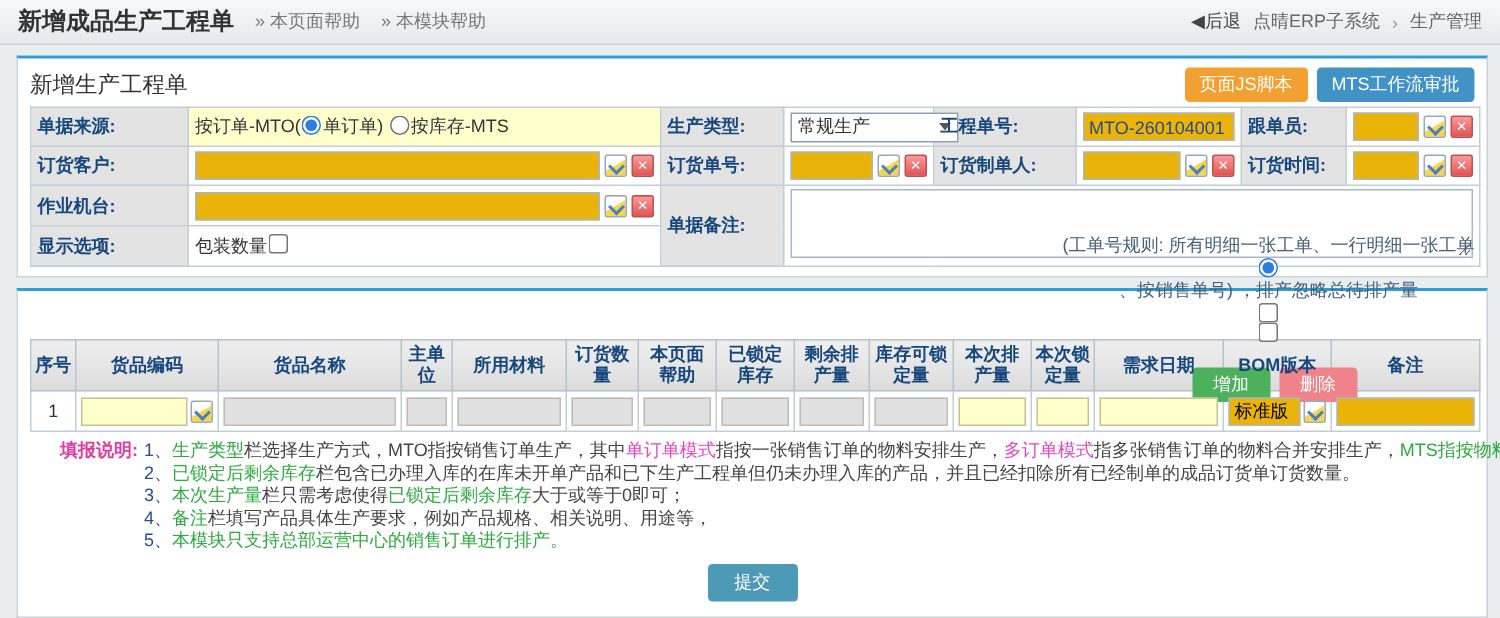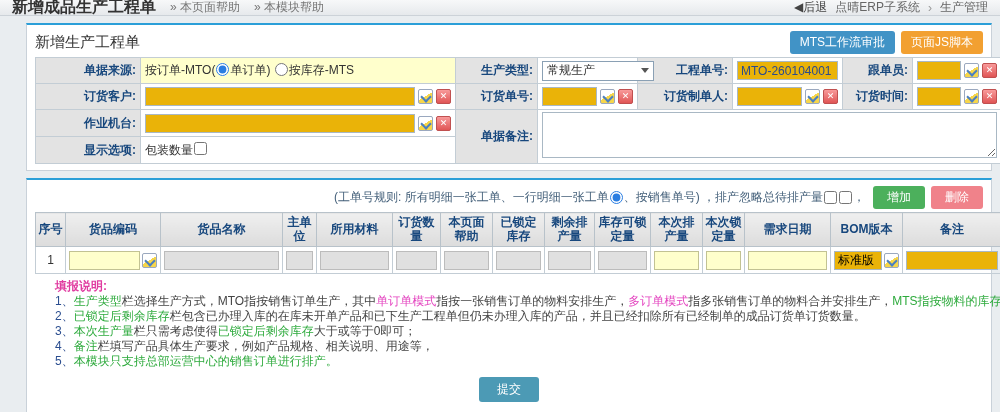--- a/index.html
+++ b/index.html
@@ -4,79 +4,79 @@
 <style>
   * { box-sizing: border-box; margin: 0; padding: 0; }
   html,body { width:1000px; height:412px; overflow:hidden; }
   body {
     font-family: "Liberation Sans", "DejaVu Sans", sans-serif;
     font-size: 12px; color:#333;
     background:#e9edf0;
   }
   
   .topbar{
-    height:16px; display:flex; align-items:center; padding:0 12px;
+    height:30px; display:flex; align-items:center; padding:0 12px;
     background:linear-gradient(#f7f8f9,#e6e9ec);
     border-bottom:1px solid #ccd2d8;
   }
   .topbar .title{ font-size:16px; font-weight:bold; color:#333; }
   .topbar .help{ margin-left:14px; color:#777; font-size:12px; cursor:pointer; }
   .topbar .right{ margin-left:auto; display:flex; align-items:center; gap:8px; color:#666; }
   .topbar .back{ color:#444; cursor:pointer; }
   .topbar .crumb{ color:#666; cursor:pointer; }
   .topbar .sep{ color:#999; }
   
   .panel{
-    margin:7px 8px 0 26px; background:#fff;
+    margin:7px 8px 0 11px; background:#fff;
     border:1px solid #c9d1d9; border-top:2px solid #2b9fd8;
     padding:4px 8px 6px 8px;
   }
   .panel-head{ display:flex; align-items:center; height:26px; }
   .panel-title{ font-size:15px; color:#333; }
   .head-btns{ margin-left:auto; display:flex; gap:6px; }
   .btn{ border:none; border-radius:3px; color:#fff; font-size:12px; padding:3px 10px; cursor:pointer; font-family:inherit; }
   .btn-orange{ background:#f2a031; }
   .btn-blue{ background:#4193c6; }
   .btn-green{ background:#4cb05c; padding:3px 14px; }
   .btn-red{ background:#f0828a; padding:3px 14px; }
   .btn-teal{ background:#18a58d; padding:4px 14px; }
   .btn-steel{ background:#4c9ab5; padding:4px 18px; }
   
   table.form{ width:100%; border-collapse:collapse; table-layout:fixed; margin-top:2px; }
   table.form td{ border:1px solid #c3cdd5; height:26px; padding:2px 4px; vertical-align:middle; }
-  td.lbl{ background:#e3e3e3; color:#17477d; font-weight:bold; text-align:right; padding-right:6px; white-space:nowrap; }
+  td.lbl{ background:#e3e3e3; color:#17477d; font-weight:bold; text-align:left; padding-right:6px; white-space:nowrap; }
   td.val{ background:#fff; }
   td.val-yellow{ background:#ffffcc; }
   .inp{ height:19px; border:1px solid #a9b8c4; background:#eab308; font-size:12px; font-family:inherit; padding:0 3px; vertical-align:middle; }
   .inp-yellow{ background:#ffffcc; border:1px solid #c2c293; }
   .iconpair{ display:inline-flex; gap:3px; vertical-align:middle; margin-left:3px; }
   .ico{ width:15px; height:15px; display:inline-block; border-radius:2px; cursor:pointer; }
   .ico-pick{ border:1px solid #9aa8bf; background:linear-gradient(150deg,#ffffff 48%,#f7d64a 48%); position:relative; }
   .ico-pick::after{ content:""; position:absolute; left:3px; top:3px; width:6px; height:6px; border-left:2px solid #4a7fc1; border-bottom:2px solid #4a7fc1; transform:rotate(-45deg); }
   .ico-del{ border:1px solid #c05050; background:linear-gradient(#f89a9a,#e05555); color:#fff; font-size:9px; line-height:13px; text-align:center; font-weight:bold; }
   .flexval{ display:flex; align-items:center; }
   .flexval .inp{ flex:1; min-width:0; }
   .fakeselect{ display:inline-flex; align-items:center; justify-content:space-between; width:112px; height:20px; border:1px solid #8aa0b4; background:#fff; padding:0 4px; cursor:pointer; }
   .fakeselect .arrow{ width:0;height:0;border-left:4px solid transparent;border-right:4px solid transparent;border-top:5px solid #555; }
   .docno{ color:#2b4a8b; border:1px solid #a9b8c4; width:100%; }
   textarea.remark{ width:100%; height:46px; border:1px solid #a9b8c4; resize:both; font-family:inherit; font-size:12px; }
   input[type=radio], input[type=checkbox]{ accent-color:#2a7de1; width:13px; height:13px; vertical-align:-2px; margin:0 1px; }
   .chk-lbl{ vertical-align:middle; }
   
   .detail-head{ display:flex; align-items:center; height:26px; }
-  .rule{ margin-left:auto; display:flex; align-items:center; color:#44607a; font-size:12px; white-space:nowrap; }
+  .rule{ margin-left:auto; display:flex; align-items:center; color:#44607a; font-size:12px; white-space:nowrap;flex-direction:column; }
   .rule .btns{ display:flex; gap:6px; margin-left:8px; }
   table.grid{ width:100%; border-collapse:collapse; table-layout:fixed; margin-top:2px; }
   table.grid th{ border:1px solid #b8c2ca; background:linear-gradient(#efefef,#dcdcdc); color:#17477d; font-size:12px; font-weight:bold; height:34px; padding:1px 2px; line-height:1.15; }
   table.grid td{ border:1px solid #c3cdd5; height:27px; padding:2px 3px; text-align:center; }
   .ro-box{ display:block; width:100%; height:19px; background:#e0e0e0; border:1px solid #bcbcbc; }
   .cellflex{ display:flex; align-items:center; gap:2px; }
   .cellflex .inp{ flex:1; min-width:0; width:100%; }
   
-  .notes{ display:flex; margin:5px 0 0 20px; line-height:15px; font-size:12px;flex-direction:column; }
+  .notes{ display:flex; margin:5px 0 0 20px; line-height:15px; font-size:12px; }
   .notes-label{ color:#e03ba0; font-weight:bold; white-space:nowrap; margin-right:4px; }
   .nl{ white-space:nowrap; }
   .nn{ color:#2a4d8f; }
   .ng{ color:#2daa3c; }
   .nm{ color:#e445c0; }
   .nd{ color:#444; }
   
   .actionrow{ display:flex; justify-content:center; gap:14px; margin:8px 0 4px 0; }
 </style>
 </head>
@@ -91,22 +91,22 @@
     <span class="crumb">点晴ERP子系统</span>
     <span class="sep">›</span>
     <span class="crumb">生产管理</span>
   </span>
 </div>
 
 <div class="panel">
   <div class="panel-head">
     <span class="panel-title">新增生产工程单</span>
     <span class="head-btns">
+      <button class="btn btn-orange">页面JS脚本</button>
       <button class="btn btn-blue">MTS工作流审批</button>
-      <button class="btn btn-orange">页面JS脚本</button>
     </span>
   </div>
 
   <table class="form">
     <colgroup>
       <col style="width:105px">
         <col style="width:315px">
         <col style="width:82px">
         <col style="width:100px">
       <col style="width:95px">

